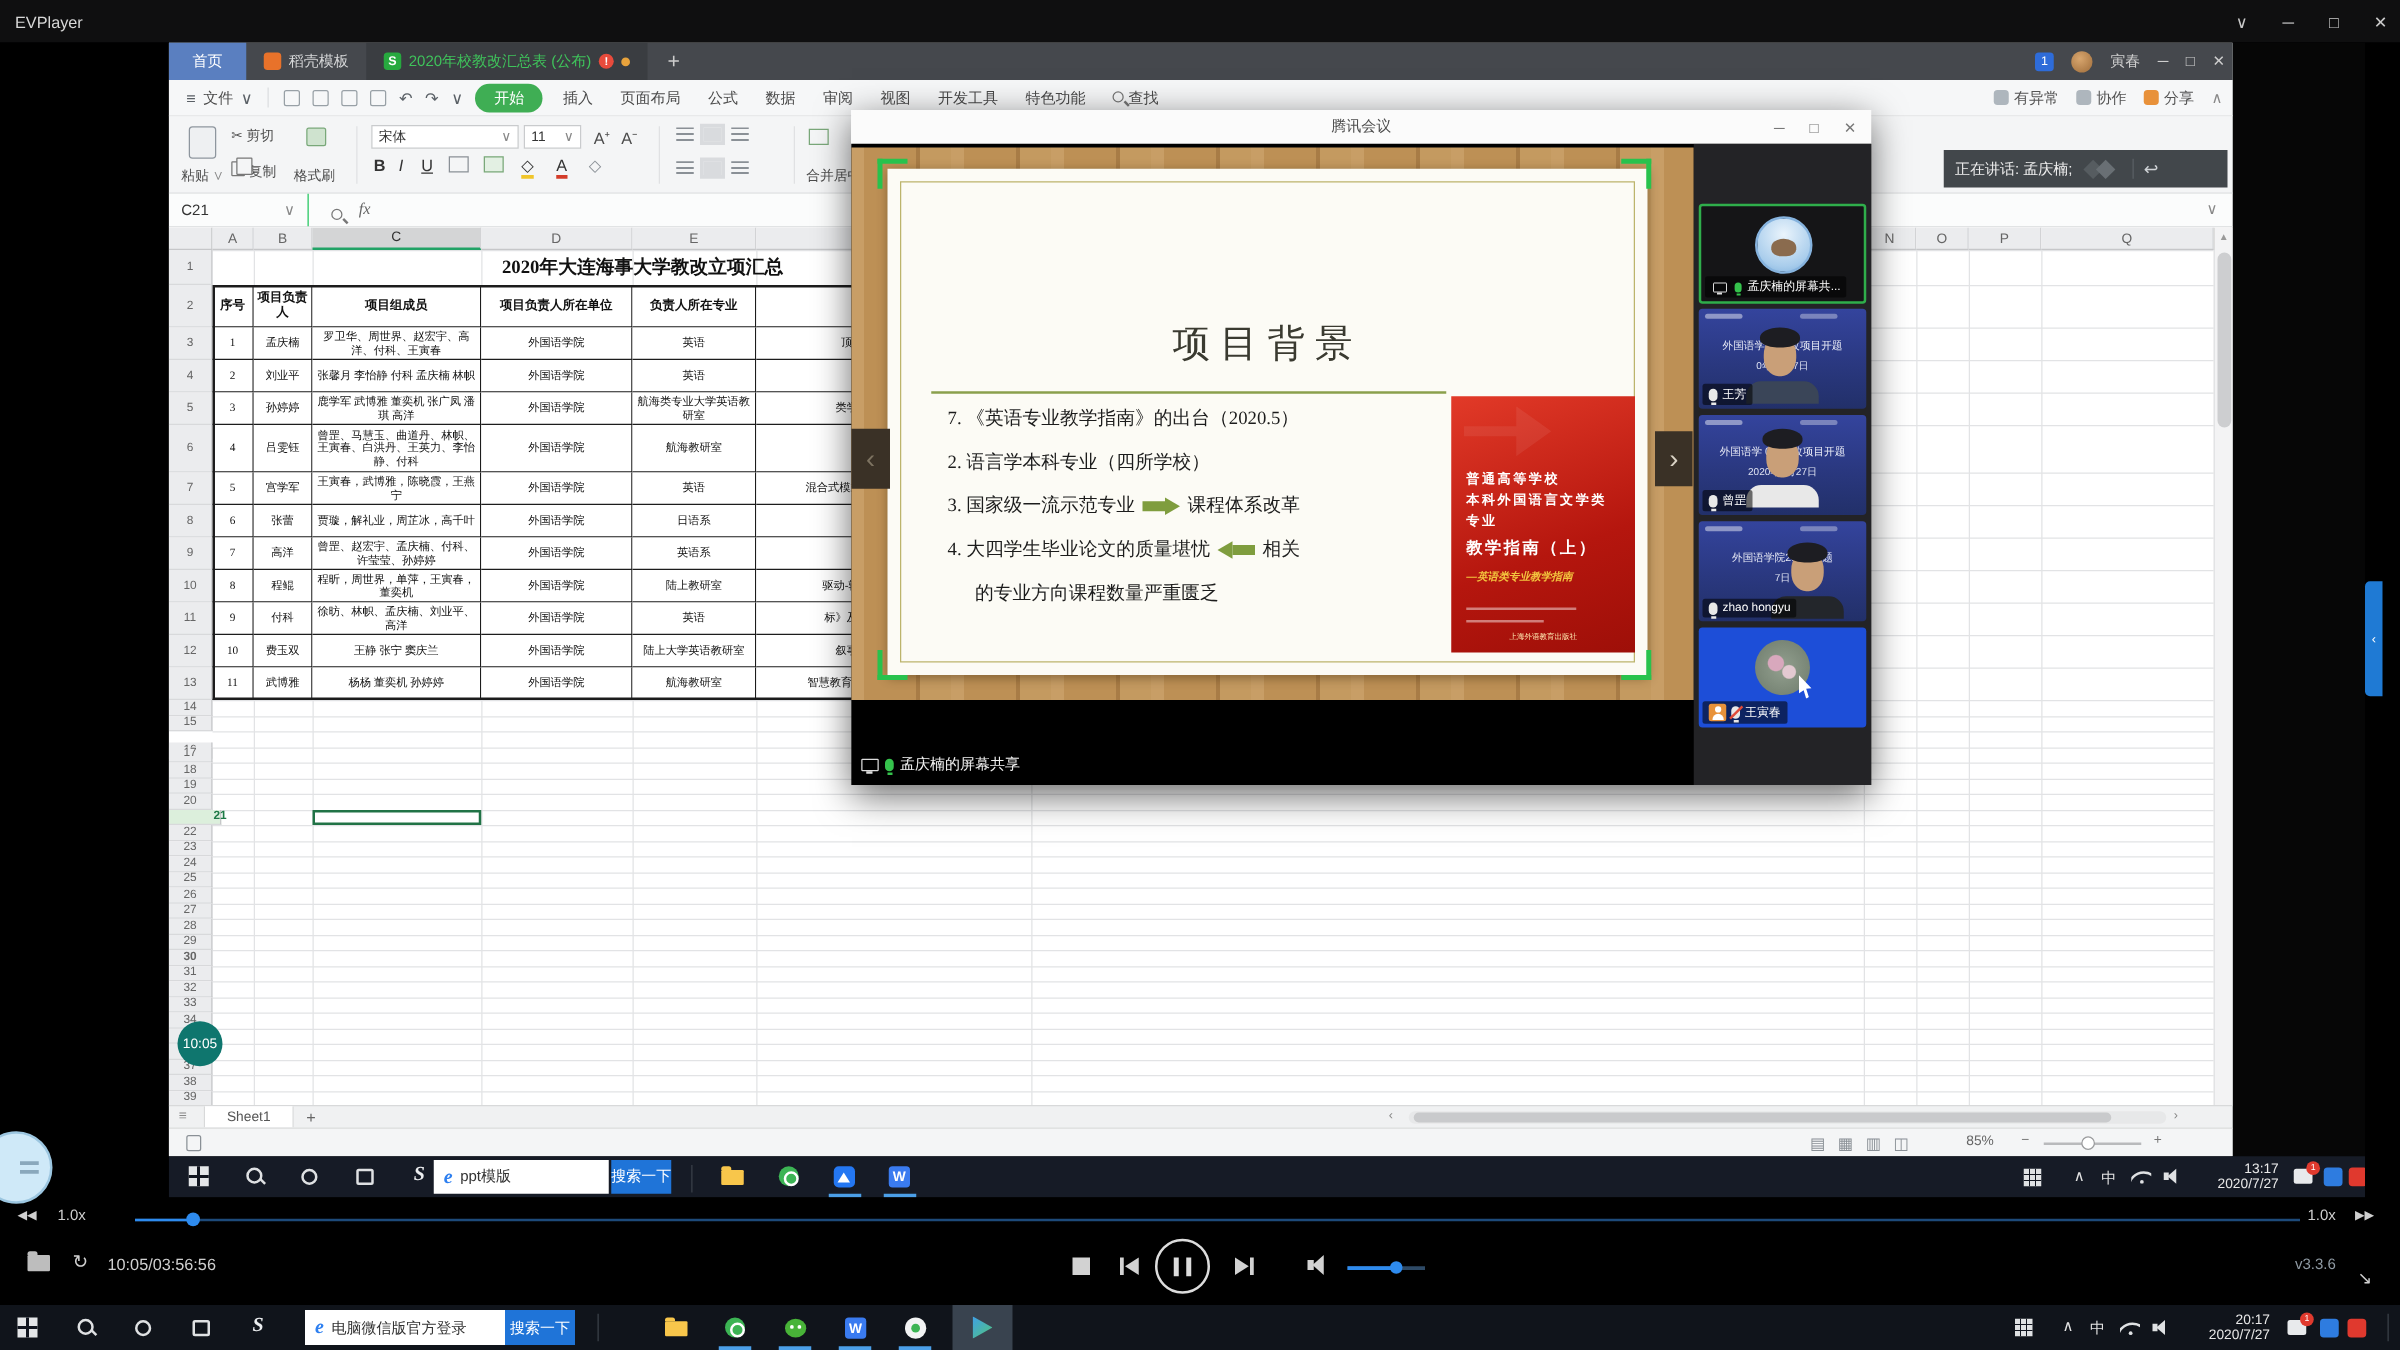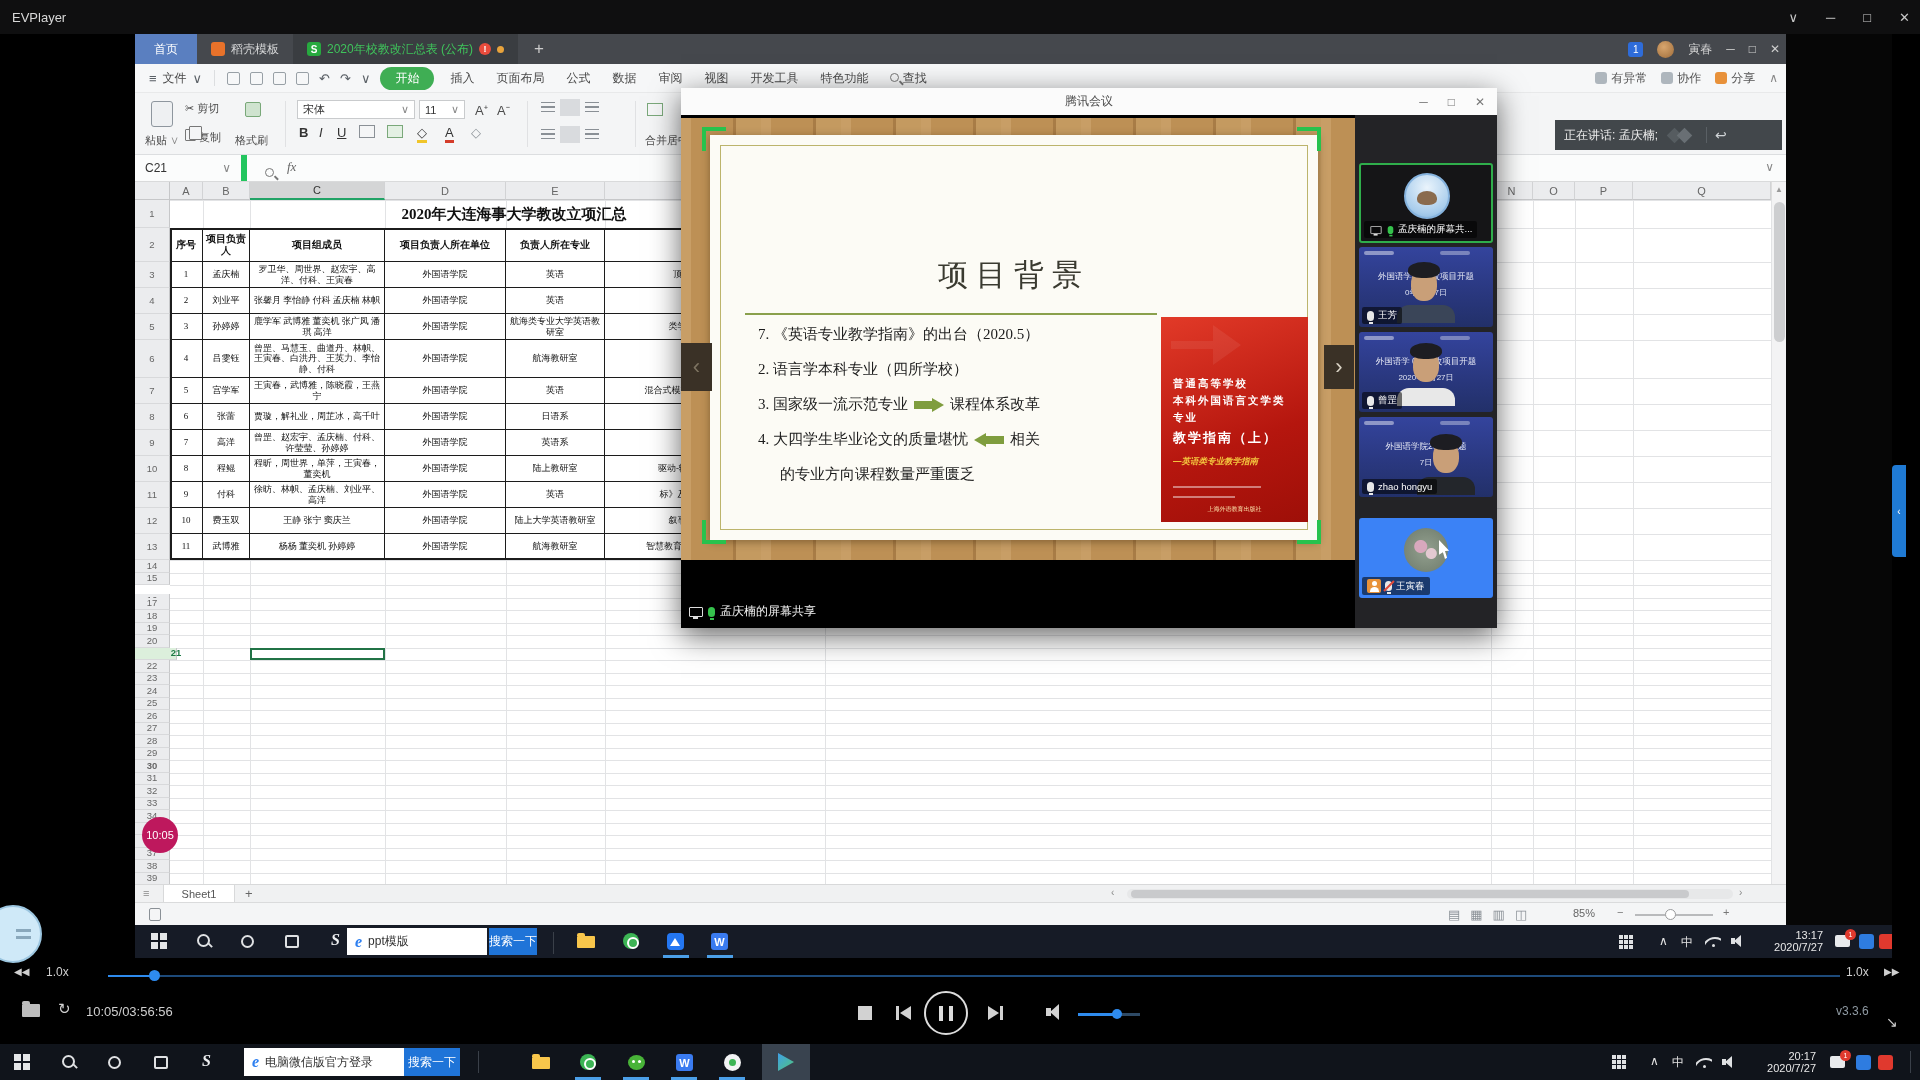--- a/index.html
+++ b/index.html
@@ -48,21 +48,21 @@
 .brush-ic{position:absolute;left:110px;top:9px;width:16px;height:15px;background:#cfe3cf;border:1.5px solid #79a879;border-radius:2px}
 .ic-copy{width:11px;height:12px;border:1.5px solid #777;border-radius:1px;position:relative;display:inline-block}
 .ic-copy::before{content:"";position:absolute;left:3px;top:-4px;width:11px;height:12px;border:1.5px solid #777;border-radius:1px;background:#f4f5f6}
 .fontbox{position:absolute;border:1px solid #c9cbcd;background:#fff;height:19px;font-size:11px;display:flex;align-items:center;justify-content:space-between;padding:0 5px;color:#333}
 .fmt{font-size:13px;color:#333;position:absolute;top:32px}
 .uline{border-bottom:3px solid}
 .ln-ic{width:14px;height:11px;display:inline-block;background:repeating-linear-gradient(#8a9096 0 1.5px,transparent 1.5px 4.5px);margin:0 4px}
 .merge-ic{width:16px;height:13px;border:1.5px solid #7aa87a;display:inline-block}
 
 #wps-namebox{position:absolute;left:0;top:121px;width:1651px;height:27px;background:#fbfcfc;border-bottom:1px solid #d9dadb}
-#cellref{position:absolute;left:0;top:0;width:112px;height:26px;border-right:6px solid #22c55e;display:flex;align-items:center;justify-content:space-between;padding:0 10px;font-size:12px;color:#333}
+#cellref{position:absolute;left:0;top:0;width:112px;height:26px;border-right:1px solid #22c55e;display:flex;align-items:center;justify-content:space-between;padding:0 10px;font-size:12px;color:#333}
 .glass{width:9px;height:9px;border:1.5px solid #777;border-radius:50%;position:relative;display:inline-block}
 .glass::after{content:"";position:absolute;left:8px;top:8px;width:5px;height:1.5px;background:#777;transform:rotate(45deg)}
 #fx{position:absolute;left:152px;top:4px;font-style:italic;color:#666;font-size:13px}
 #fbar-exp{position:absolute;right:12px;top:5px;color:#888;font-size:12px}
 
 #sheet{position:absolute;left:0;top:148px;width:1651px;height:702px;background:#fff;overflow:hidden}
 .colh{position:absolute;top:0;height:18px;background:#ebecee;border-right:1px solid #d2d3d5;border-bottom:1px solid #c6c7c9;color:#666;font-size:11px;display:flex;align-items:center;justify-content:center}
 .colh.sel{background:#d4d5d6;border-bottom:2px solid #21a366;color:#333}
 .rowh{position:absolute;left:0;width:35px;background:#ebecee;border-right:1px solid #c6c7c9;border-bottom:1px solid #d8d9db;color:#666;font-size:9.5px;display:flex;align-items:center;justify-content:center}
 .rowh.sel{background:#dcefdc;color:#1e7a46;font-weight:bold}
@@ -196,21 +196,21 @@
 .shirt{position:absolute;width:58px;height:18px;border-radius:12px 12px 0 0}
 .av-anime{position:absolute;left:43px;top:8px;width:46px;height:46px;border-radius:50%;border:2px solid #86b3de;background:radial-gradient(circle at 50% 30%,#eaf4fc,#a9cdec 70%,#7fb0dc)}
 .av-anime::after{content:"";position:absolute;left:11px;top:16px;width:20px;height:14px;background:#8a6b4e;border-radius:50% 50% 40% 40%}
 .av-flower{position:absolute;left:45px;top:10px;width:44px;height:44px;border-radius:50%;background:radial-gradient(circle at 38% 42%,#d8a8bd 0 6px,transparent 7px),radial-gradient(circle at 62% 58%,#e3c9d1 0 5px,transparent 6px),radial-gradient(circle at 50% 50%,#93a08f,#6d7a6b)}
 .person-ic{width:14px;height:14px;border-radius:2px;background:#e8923a;position:relative;display:inline-block}
 .person-ic::before{content:"";position:absolute;left:4.5px;top:2px;width:5px;height:5px;border-radius:50%;background:#fff}
 .person-ic::after{content:"";position:absolute;left:2.5px;top:8px;width:9px;height:5px;border-radius:5px 5px 0 0;background:#fff}
 .cursor{position:absolute;width:13px;height:19px;background:#fff;clip-path:polygon(0 0,0 78%,30% 64%,46% 100%,62% 93%,46% 58%,78% 56%);filter:drop-shadow(0 0 1px #000)}
 
 
-#bubble{position:absolute;left:7px;top:783px;width:36px;height:36px;border-radius:50%;background:#be185d;color:#fff;font-size:11px;display:flex;align-items:center;justify-content:center;z-index:70}
+#bubble{position:absolute;left:7px;top:783px;width:36px;height:36px;border-radius:50%;background:#0f766e;color:#fff;font-size:11px;display:flex;align-items:center;justify-content:center;z-index:70}
 #float-ball{position:absolute;left:-16px;top:871px;width:58px;height:58px;border-radius:50%;background:#cfe9f8;border:2px solid #9cc6e0;z-index:80}
 #float-ball::before{content:"";position:absolute;left:30px;top:22px;width:15px;height:2.5px;background:#8aa8bc;box-shadow:0 7px 0 #8aa8bc}
 #side-tab{position:absolute;left:1892px;top:431px;width:14px;height:92px;background:#1f7ad4;border-radius:4px 0 0 4px;color:#fff;font-size:10px;display:flex;align-items:center;justify-content:center;z-index:80}
 
 
 #controls{position:absolute;left:0;top:924px;width:1920px;height:86px;background:#000;color:#d5d5d5}
 #spd-track{position:absolute;left:108px;top:17px;width:1732px;height:2px;background:#1d4a7a}
 #spd-fill{position:absolute;left:108px;top:17px;width:46px;height:2px;background:#2e8bee}
 #spd-dot{position:absolute;left:149px;top:12px;width:11px;height:11px;border-radius:50%;background:#2e8bee}
 .ctxt{position:absolute;font-size:12px;color:#cfcfcf}
@@ -649,21 +649,21 @@
             <span class="toplogo"></span>
             <div class="bline1">外国语学院2020      开题</div>
             <div class="bline2">7日</div>
             <div class="face" style="left:74px;top:24px"></div>
             <div class="shirt" style="left:58px;top:60px;background:#23262b"></div>
             <div class="pill">
                 <span class="mic"></span>
                 <span>zhao hongyu</span>
               </div>
           </div>
-          <div class="tile" style="top:403px;background:#3b82f6">
+          <div class="tile" style="top:387px;background:#1d4ed8">
             <div class="av-flower"></div>
             <div class="pill" style="left:3px">
                 <span class="person-ic"></span>
                 <span class="mic muted"></span>
                 <span>王寅春</span>
               </div>
           </div>
         </div>
         <div class="cursor" style="left:758px;top:425px"></div>
       </div>

